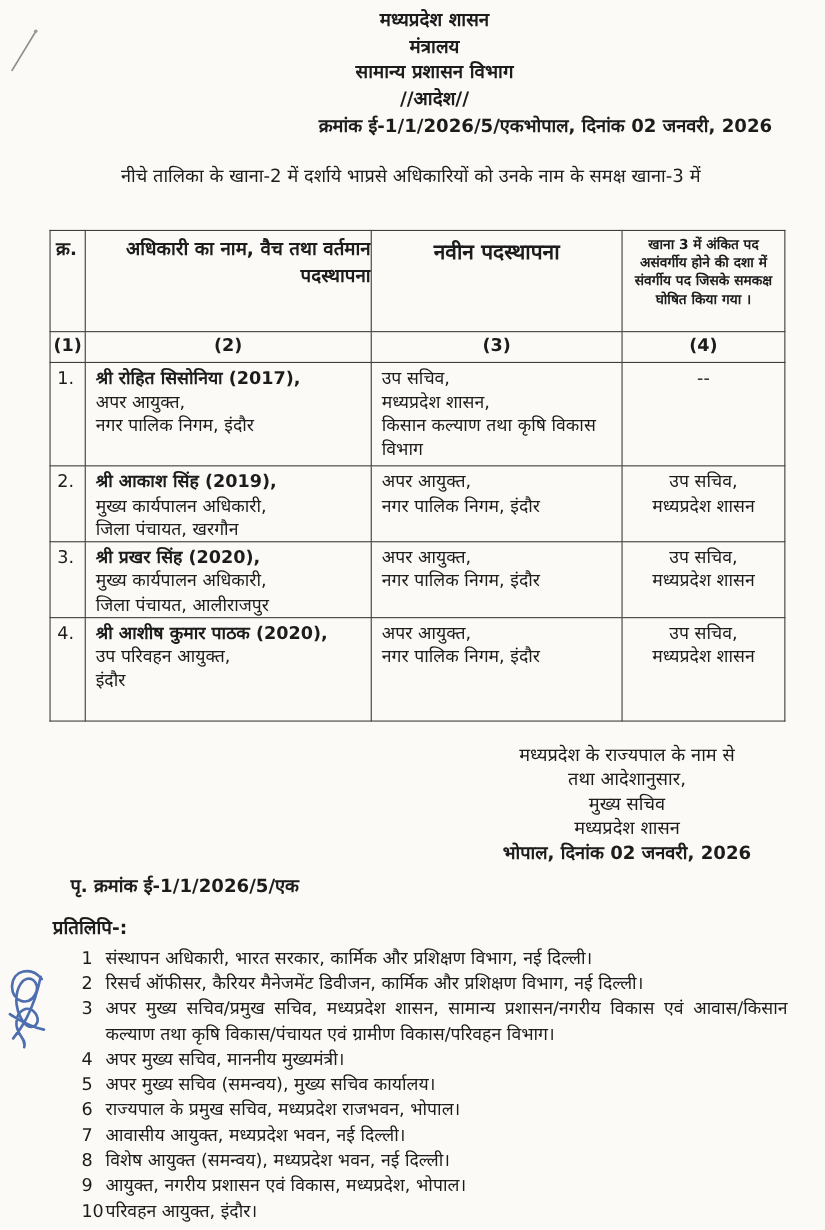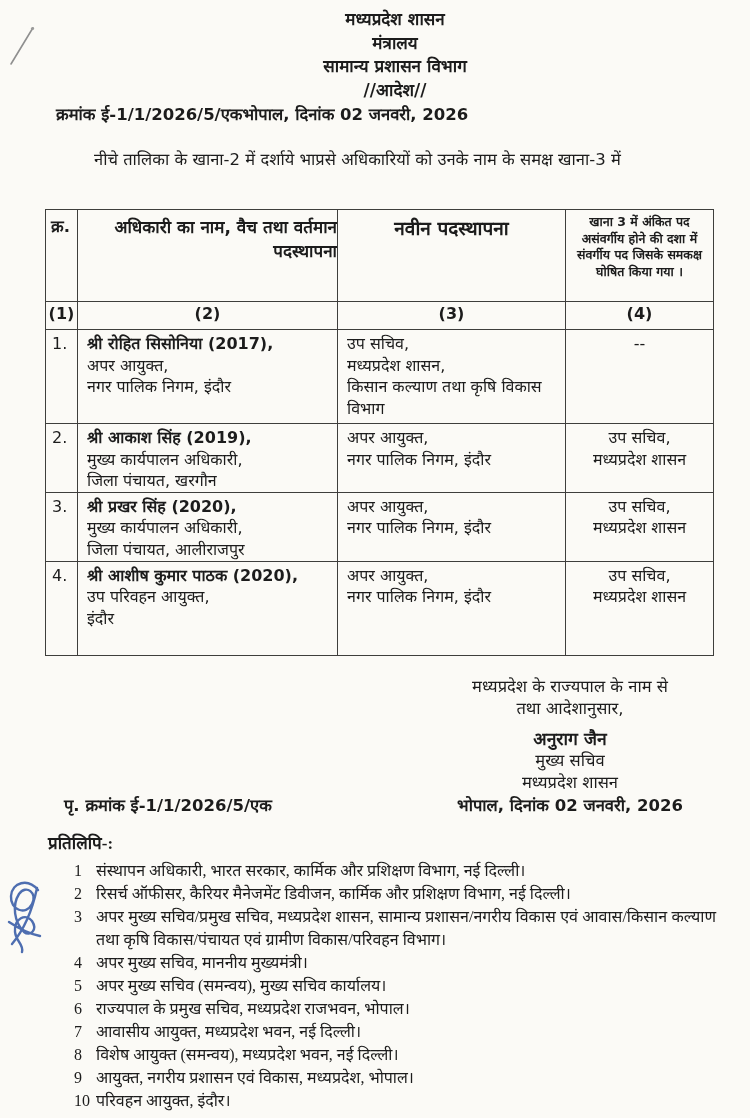--- a/index.html
+++ b/index.html
@@ -10,25 +10,25 @@
     color:#1c1c1c;
     font-family:"DejaVu Sans","Liberation Sans",sans-serif;
   }
   .abs { position:absolute; }
 
   
   .org-header { top:8px; left:40px; width:710px; text-align:center;
     font-weight:700; font-size:17px; line-height:23.5px; }
 
   
-  .ref-row { top:102px; left:56px; width:662px; display:flex;
-    justify-content:flex-start; font-weight:700; font-size:16.5px; }
-
-  
-  .intro { top:147px; left:32px; width:664px; font-size:16.5px;
+  .ref-row { top:102px; left:40px; width:662px; display:flex;
+    justify-content:flex-end; font-weight:700; font-size:16.5px; }
+
+  
+  .intro { top:147px; left:48px; width:664px; font-size:16.5px;
     line-height:25px; text-align:justify; }
   .intro .l1 { text-indent:62px; }
 
   
   .order-table-wrap { top:209px; left:45px;border-radius:10px; }
   table { border-collapse:collapse; table-layout:fixed; width:668px; }
   th,td { border:1.4px solid #3e3e3c; vertical-align:top; overflow:hidden; }
   th { font-weight:700; }
   .h-row { height:92px; }
   .n-row { height:28px; }
@@ -44,21 +44,21 @@
   .cell-officer div:first-child { font-weight:700; }
 
   
   .sig-block { top:676px; left:415px; width:310px; text-align:center;
     font-size:16.5px; line-height:22px; }
   .sig-name { font-weight:700; font-size:17.5px; margin-top:8px; }
   .sig-date { font-weight:700; margin-top:1px; }
 
   
   .endorse-ref { top:793px; left:48px; font-weight:700; font-size:16.5px;margin-left:16px; }
-  .cc-block { top:831px; left:48px; width:668px;font-family:Liberation Serif, serif; }
+  .cc-block { top:831px; left:48px; width:668px; }
   .cc-heading { font-weight:700; font-size:17px; }
   .cc-list { margin-top:5px; }
   .cc-item { display:flex; font-size:16px; line-height:23px; }
   .cc-num { width:22px; margin-left:26px; flex:none; }
   .cc-text { flex:1; text-align:justify; }
 
   
   .pen-stroke-svg { top:18px; left:4px; }
   .scribble-svg { top:874px; left:2px; }
 </style>
@@ -172,21 +172,20 @@
             <div>मध्यप्रदेश शासन</div>
           </td>
     </tr>
   </tbody>
     </table>
 </div>
 
 <div class="abs sig-block">
   <div>मध्यप्रदेश के राज्यपाल के नाम से</div>
   <div>तथा आदेशानुसार,</div>
-  <div class="sig-name">अनुराग जैन</div>
   <div>मुख्य सचिव</div>
   <div>मध्यप्रदेश शासन</div>
   <div class="sig-date">भोपाल, दिनांक 02 जनवरी, 2026</div>
 </div>
 
 <div class="abs endorse-ref">पृ. क्रमांक ई-1/1/2026/5/एक</div>
 
 <div class="abs cc-block">
   <div class="cc-heading">प्रतिलिपि-:</div>
   <div class="cc-list">

